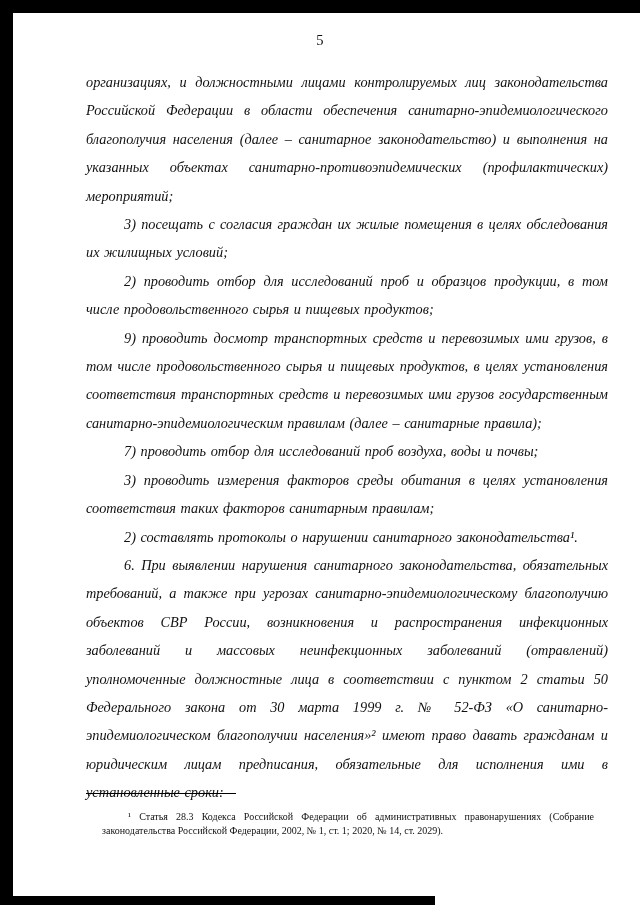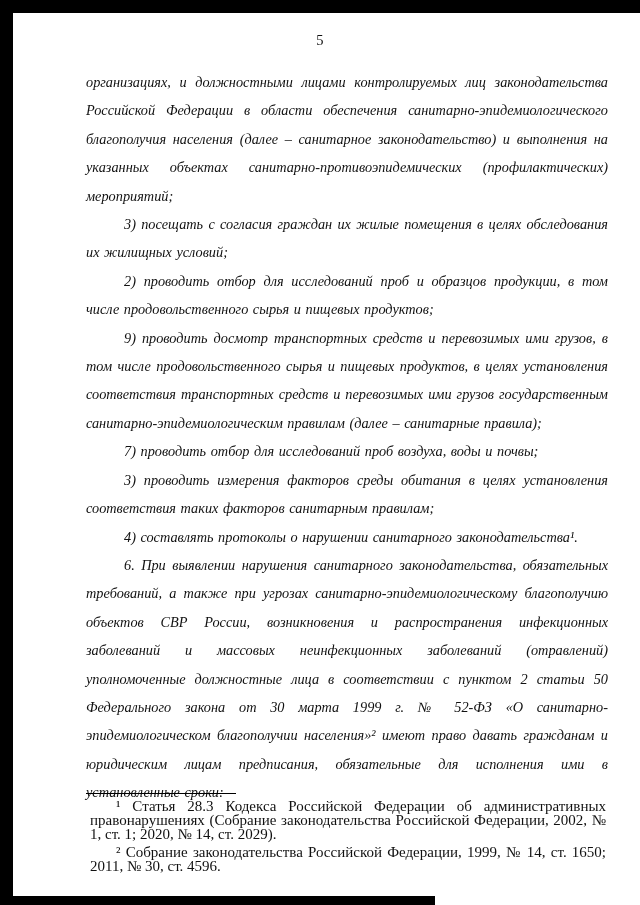--- a/index.html
+++ b/index.html
@@ -70,22 +70,22 @@
     right: 30px;
     top: 793px;
   }
   .footnote-rule {
     width: 150px;
     height: 0;
     border-top: 1.5px solid #000000;
     margin-bottom: 5px;
   }
   .footnote {
-    margin: 4px;
-    font-size: 15px;
+    margin: 16px;
+    font-size: 10px;
     line-height: 14px;
     text-align: justify;
   }
   .footnote.indent {
     text-indent: 26px;
   }
 </style>
 </head>
 <body>
 
@@ -97,23 +97,22 @@
 
   <div class="page-number">5</div>
 
   <div class="content">
     <p class="para">организациях, и должностными лицами контролируемых лиц законодательства Российской Федерации в области обеспечения санитарно-эпидемиологического благополучия населения (далее – санитарное законодательство) и выполнения на указанных объектах санитарно-противоэпидемических (профилактических) мероприятий;</p>
     <p class="para indent">3) посещать с согласия граждан их жилые помещения в целях обследования их жилищных условий;</p>
     <p class="para indent">2) проводить отбор для исследований проб и образцов продукции, в том числе продовольственного сырья и пищевых продуктов;</p>
     <p class="para indent">9) проводить досмотр транспортных средств и перевозимых ими грузов, в том числе продовольственного сырья и пищевых продуктов, в целях установления соответствия транспортных средств и перевозимых ими грузов государственным санитарно-эпидемиологическим правилам (далее – санитарные правила);</p>
     <p class="para indent">7) проводить отбор для исследований проб воздуха, воды и почвы;</p>
     <p class="para indent">3) проводить измерения факторов среды обитания в целях установления соответствия таких факторов санитарным правилам;</p>
-    <p class="para indent">4) составлять протоколы о нарушении санитарного законодательства¹.</p>
+    <p class="para indent">2) составлять протоколы о нарушении санитарного законодательства¹.</p>
     <p class="para indent">6. При выявлении нарушения санитарного законодательства, обязательных требований, а также при угрозах санитарно-эпидемиологическому благополучию объектов СВР России, возникновения и распространения инфекционных заболеваний и массовых неинфекционных заболеваний (отравлений) уполномоченные должностные лица в соответствии с пунктом 2 статьи 50 Федерального закона от 30 марта 1999 г. № 52-ФЗ «О санитарно-эпидемиологическом благополучии населения»² имеют право давать гражданам и юридическим лицам предписания, обязательные для исполнения ими в установленные сроки:</p>
   </div>
 
   <div class="footnotes">
     <div class="footnote-rule"></div>
     <p class="footnote indent">¹ Статья 28.3 Кодекса Российской Федерации об административных правонарушениях (Собрание законодательства Российской Федерации, 2002, № 1, ст. 1; 2020, № 14, ст. 2029).</p>
-    <p class="footnote indent">² Собрание законодательства Российской Федерации, 1999, № 14, ст. 1650; 2011, № 30, ст. 4596.</p>
   </div>
 
 </div>
 
 </body></html>

